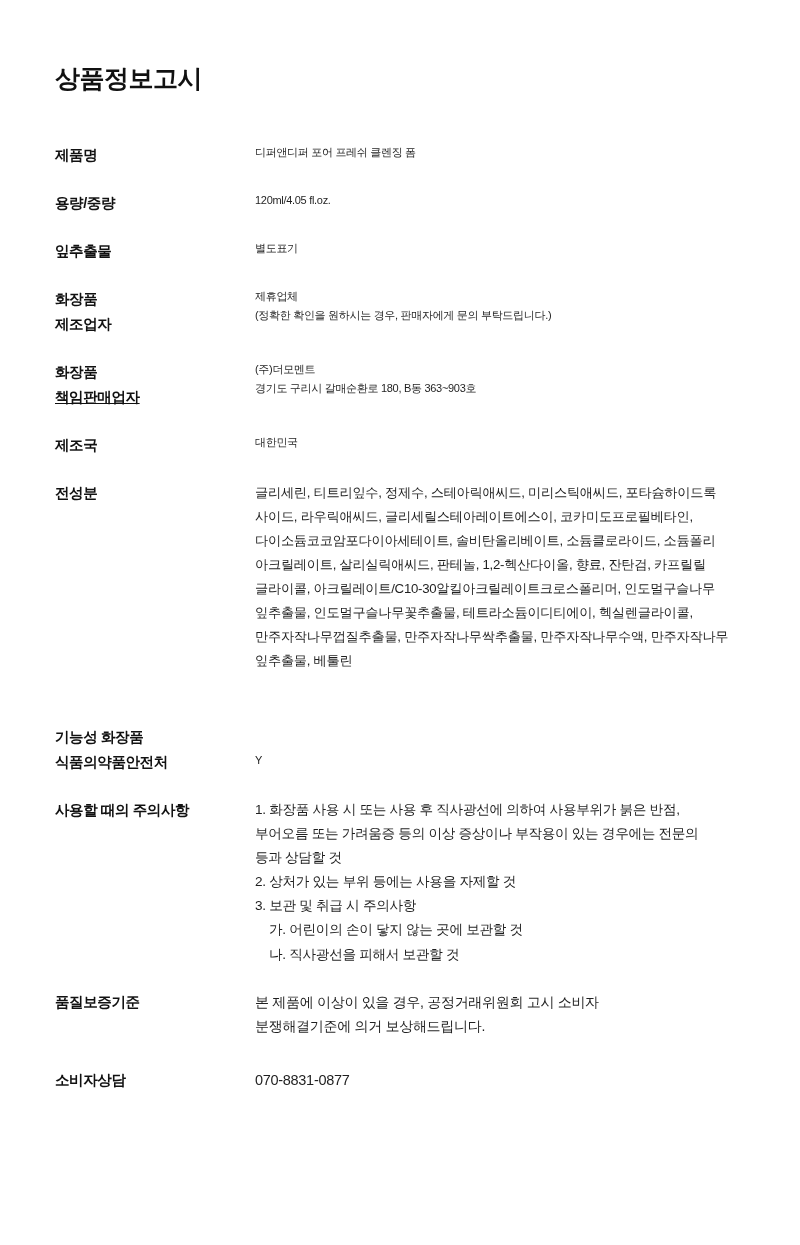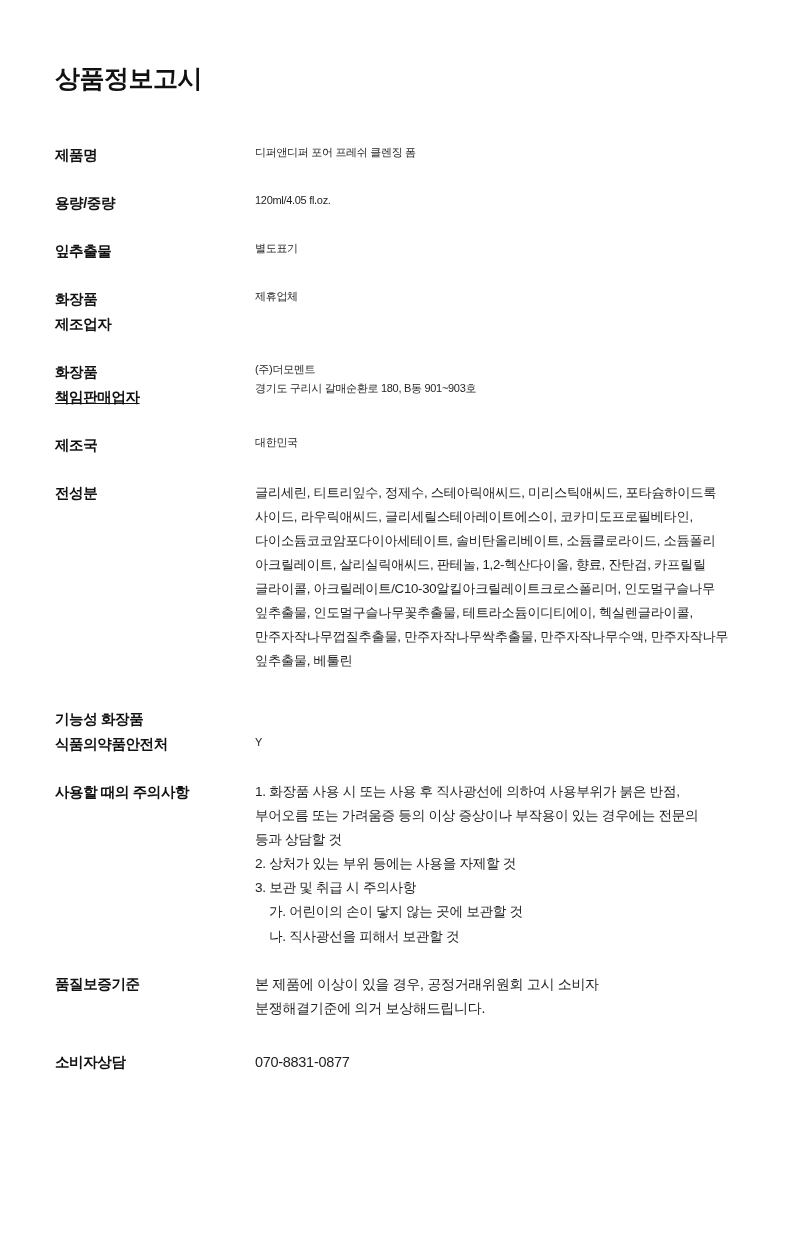--- a/index.html
+++ b/index.html
@@ -50,21 +50,21 @@
     color: #1f1f1f;
     line-height: 1.72;
     letter-spacing: -0.3px;
     word-break: keep-all;
   }
   .value-cell .line {
     display: block;
   }
   
   .row-block { margin-bottom: 23px; }
-  .row-block.ingredients { margin-bottom: 34px; }
+  .row-block.ingredients { margin-bottom: 52px; }
   .row-block.caution-gap { margin-bottom: 23px; }
   .row-block.quality-gap { margin-bottom: 30px; }
   .row-block.last { margin-bottom: 0; }
 
   
   .ingredients .value-cell {
     font-size: 13.2px;
     line-height: 1.82;
     letter-spacing: -0.25px;
     padding-right: 4px;
@@ -112,30 +112,31 @@
           <span class="line">별도표기</span>
         </div>
       </div>
       <div class="row row-block maker">
         <div class="label-cell">
           <span class="line" style="display: block;">화장품</span>
           <span class="line" style="display: block;">제조업자</span>
         </div>
         <div class="value-cell">
           <span class="line">제휴업체</span>
+          <span class="line">(정확한 확인을 원하시는 경우, 판매자에게 문의 부탁드립니다.)</span>
         </div>
       </div>
       <div class="row row-block seller">
         <div class="label-cell">
           <span class="line" style="display: block;">화장품</span>
           <span class="line" style="display: block; text-decoration: underline;">책임판매업자</span>
         </div>
         <div class="value-cell">
           <span class="line">(주)더모멘트</span>
-          <span class="line">경기도 구리시 갈매순환로 180, B동 901~903호</span>
+          <span class="line">경기도 구리시 갈매순환로 180, B동 363~903호</span>
         </div>
       </div>
       <div class="row row-block">
         <div class="label-cell">
           <span class="line" style="display: block;">제조국</span>
         </div>
         <div class="value-cell">
           <span class="line">대한민국</span>
         </div>
       </div>

